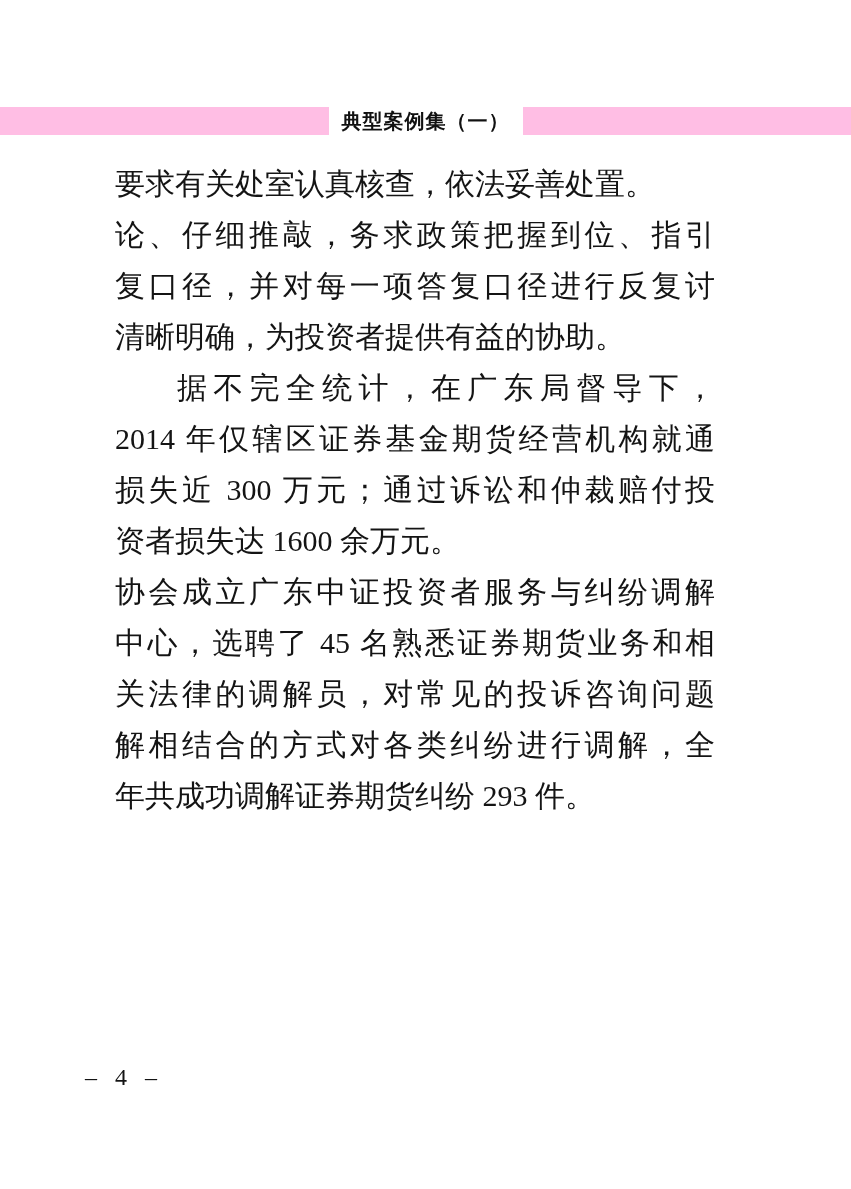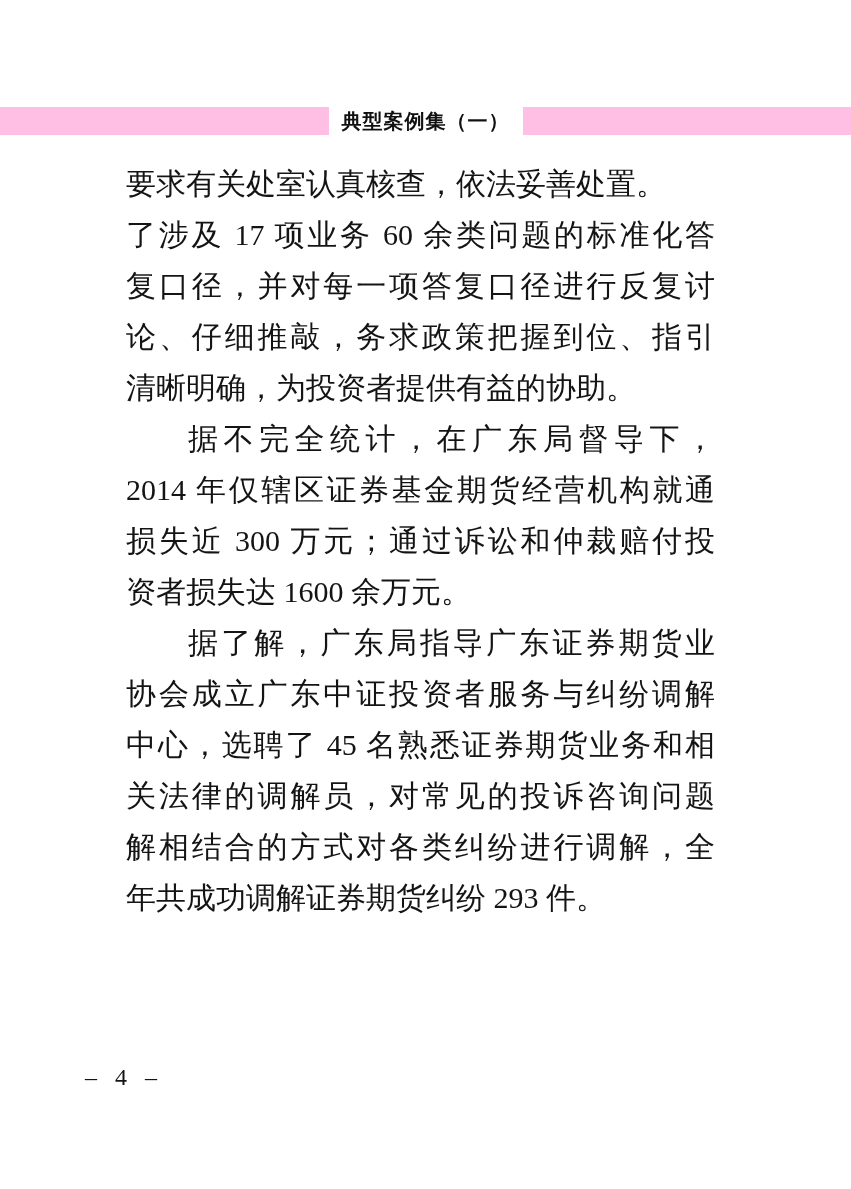--- a/index.html
+++ b/index.html
@@ -38,21 +38,20 @@
     position: absolute;
     left: 115px; top: 158px;
     width: 600px;
     font-size: 30px;
     line-height: 51px;
     color: #141414;
   }
   .line {
     text-align: justify;
     text-justify: inter-character;
-    margin-left: 11px;
   }
   .line.fill { text-align-last: justify; }
   .line.indent { text-indent: 62px; }
   .page-number {
     position: absolute;
     left: 85px; top: 1062px;
     font-size: 24px;
     line-height: 30px;
     color: #141414;
     letter-spacing: 6px;
@@ -63,29 +62,27 @@
 <body>
 
 <div class="page">
 
   <div class="header-band" style="background: rgb(255, 190, 228);">
     <div class="header-title">典型案例集（一）</div>
   </div>
 
   <div class="content">
     <div class="line">要求有关处室认真核查，依法妥善处置。</div>
-    <div class="line fill">了涉及 17 项业务 60 余类问题的标准化答</div>
+    <div class="line fill">论、仔细推敲，务求政策把握到位、指引</div>
     <div class="line fill">复口径，并对每一项答复口径进行反复讨</div>
-    <div class="line fill">论、仔细推敲，务求政策把握到位、指引</div>
     <div class="line">清晰明确，为投资者提供有益的协助。</div>
     <div class="line indent fill">据不完全统计，在广东局督导下，</div>
     <div class="line fill">2014 年仅辖区证券基金期货经营机构就通</div>
     <div class="line fill">损失近 300 万元；通过诉讼和仲裁赔付投</div>
     <div class="line">资者损失达 1600 余万元。</div>
-    <div class="line indent fill">据了解，广东局指导广东证券期货业</div>
     <div class="line fill">协会成立广东中证投资者服务与纠纷调解</div>
     <div class="line fill">中心，选聘了 45 名熟悉证券期货业务和相</div>
     <div class="line fill">关法律的调解员，对常见的投诉咨询问题</div>
     <div class="line fill">解相结合的方式对各类纠纷进行调解，全</div>
     <div class="line">年共成功调解证券期货纠纷 293 件。</div>
   </div>
 
   <div class="page-number">– 4 –</div>
 
 </div>

